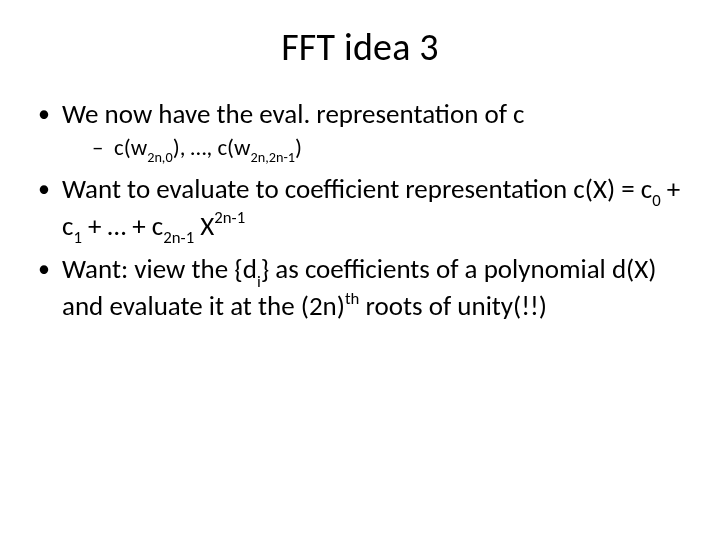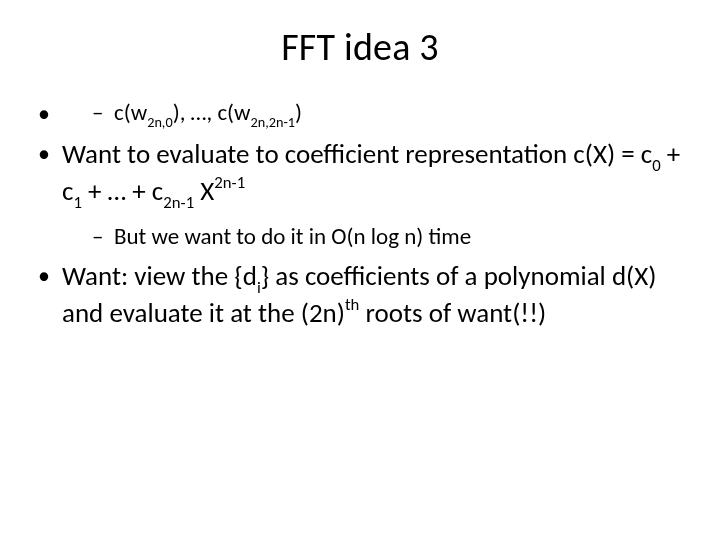--- a/index.html
+++ b/index.html
@@ -2,52 +2,52 @@
 <html><head>
 <meta charset="utf-8">
 <style>
   * { margin: 0; padding: 0; box-sizing: border-box; }
   html, body { width: 720px; height: 540px; background: #fff; font-family: Calibri, "Segoe UI", Arial, sans-serif; color: #000; }
   .slide { width: 720px; height: 477px; padding: 18px 28px 18px 28px; position: relative; }
   .title { text-align: center; font-size: 38px; font-weight: 400; margin-top: 6px; margin-bottom: 28px; letter-spacing: 0.2px; }
   ul.top { list-style: none; padding-left: 8px; }
   ul.top > li { position: relative; padding-left: 26px; font-size: 27px; line-height: 1.22; margin-bottom: 2px; }
   ul.top > li::before { content: "•"; position: absolute; left: 2px; top: 0; font-size: 24px; line-height: 1.35; }
-  ul.sub { list-style: none; padding-left: 30px; margin-top: 12px; margin-bottom: 8px; }
+  ul.sub { list-style: none; padding-left: 30px; margin-top: 2px; margin-bottom: 8px; }
   ul.sub > li { position: relative; padding-left: 22px; font-size: 23px; line-height: 1.28; }
   ul.sub > li::before { content: "–"; position: absolute; left: 0; top: 0; }
   .subsc { font-size: 0.62em; vertical-align: sub; position: relative; top: 0.12em; }
   .supsc { font-size: 0.62em; vertical-align: super; position: relative; top: -0.08em; }
   .nowrap { white-space: nowrap; }
 </style>
 </head>
 <body>
 
 <div class="slide">
 
   <h1 class="title">FFT idea 3</h1>
 
   <ul class="top">
 
     <li>
+      <span>We now have the eval. representation of c</span>
       <ul class="sub">
         <li>
           <span class="nowrap">
             <span>c(w</span><span class="subsc">2n,0</span><span>), …, c(w</span><span class="subsc">2n,2n-1</span><span>)</span>
           </span>
         </li>
       </ul>
     </li>
 
     <li>
       <span> Want to evaluate to coefficient representation c(X) = c</span><span class="subsc">0</span><span> + c</span><span class="subsc">1</span><span> + … + c</span><span class="subsc">2n-1</span><span> X</span><span class="supsc">2n-1</span>
       <ul class="sub">
-        <li>But we want to do it in O(n log n) time</li>
       </ul>
     </li>
 
     <li>
-      <span>Want: view the {d</span><span class="subsc">i</span><span>} as coefficients of a polynomial d(X) and evaluate it at the (2n)</span><span class="supsc">th</span><span> roots of want(!!)</span>
+      <span>Want: view the {d</span><span class="subsc">i</span><span>} as coefficients of a polynomial d(X) and evaluate it at the (2n)</span><span class="supsc">th</span><span> roots of unity(!!)</span>
     </li>
 
   </ul>
 
 </div>
 
 </body></html>

